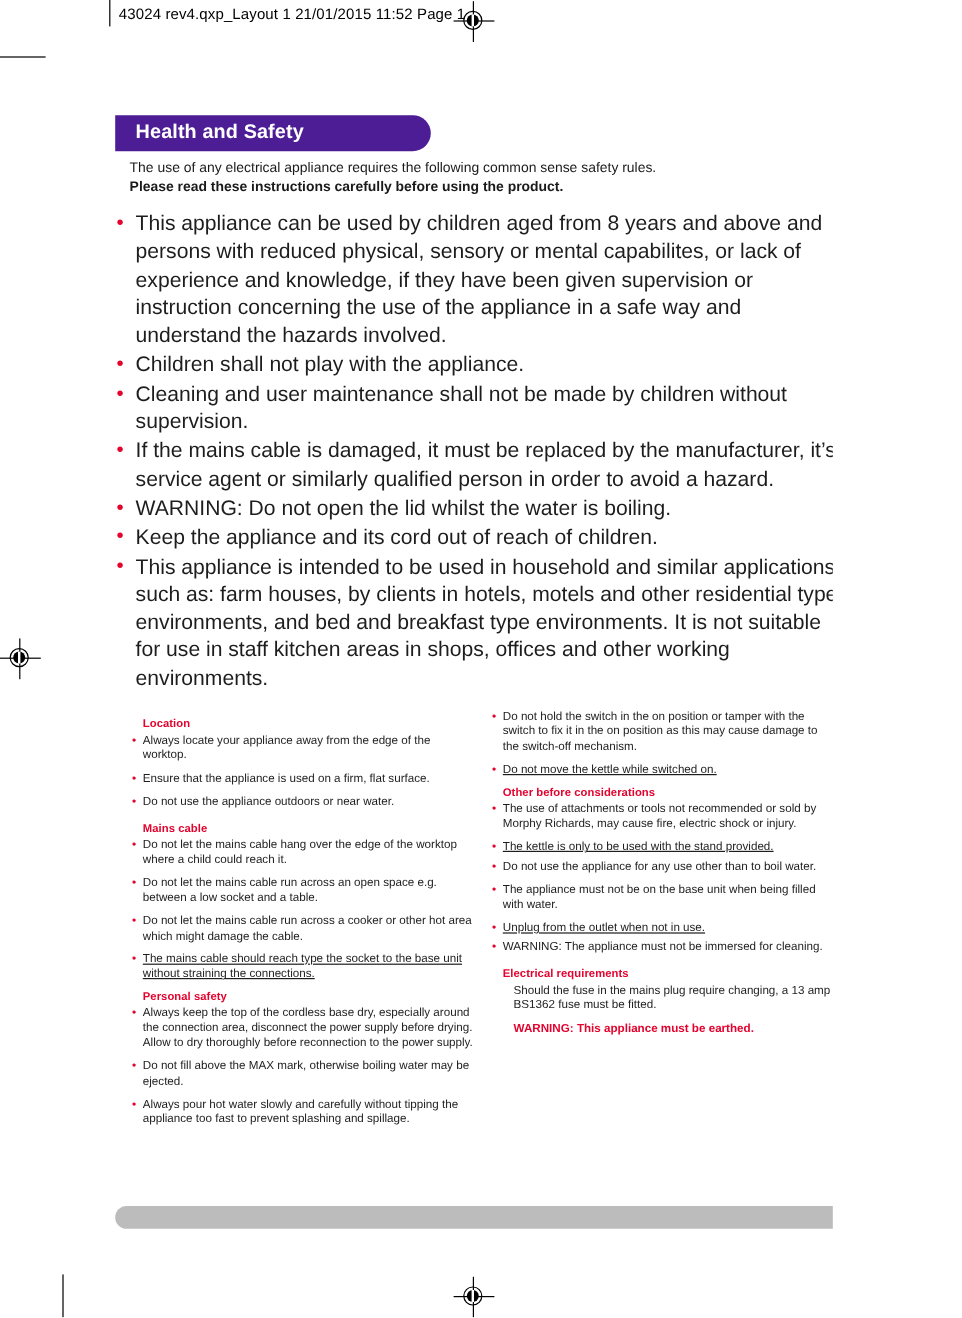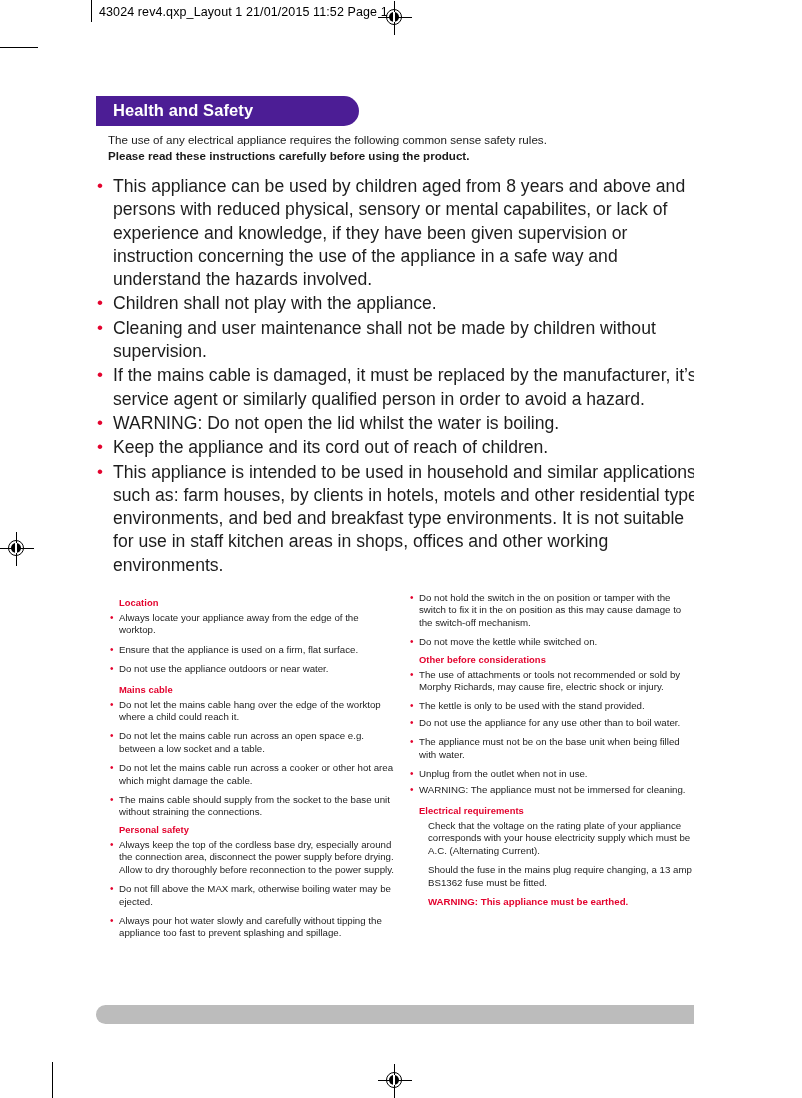--- a/index.html
+++ b/index.html
@@ -168,21 +168,21 @@
     left: 0;
     top: 0;
     color: #e3032e;
     font-size: 10px;
     line-height: 12.4px;
   }
   .sm-item.indent {
     padding-left: 9px;
     margin-left: 9px;
   }
-  .sm-item.tight { margin-bottom: 4px; }
+  .sm-item.tight { margin-bottom: 4px; text-decoration: underline; }
   .sm-item.warn-red {
     color: #e3032e;
     font-weight: bold;
   }
 
   
   #footer {
     position: absolute;
     left: 96px;
     top: 1005px;
@@ -279,42 +279,41 @@
     <div class="col left">
       <div class="sub-head">Location</div>
       <div class="sm-item bulleted">Always locate your appliance away from the edge of the worktop.</div>
       <div class="sm-item bulleted">Ensure that the appliance is used on a firm, flat surface.</div>
       <div class="sm-item bulleted">Do not use the appliance outdoors or near water.</div>
 
       <div class="sub-head">Mains cable</div>
       <div class="sm-item bulleted">Do not let the mains cable hang over the edge of the worktop where a child could reach it.</div>
       <div class="sm-item bulleted">Do not let the mains cable run across an open space e.g. between a low socket and a table.</div>
       <div class="sm-item bulleted">Do not let the mains cable run across a cooker or other hot area which might damage the cable.</div>
-      <div class="sm-item bulleted tight">The mains cable should supply from the socket to the base unit without straining the connections.</div>
+      <div class="sm-item bulleted tight">The mains cable should reach type the socket to the base unit without straining the connections.</div>
 
       <div class="sub-head">Personal safety</div>
       <div class="sm-item bulleted">Always keep the top of the cordless base dry, especially around the connection area, disconnect the power supply before drying. Allow to dry thoroughly before reconnection to the power supply.</div>
       <div class="sm-item bulleted">Do not fill above the MAX mark, otherwise boiling water may be ejected.</div>
       <div class="sm-item bulleted">Always pour hot water slowly and carefully without tipping the appliance too fast to prevent splashing and spillage.</div>
     </div>
 
     <div class="col right">
       <div class="sm-item bulleted">Do not hold the switch in the on position or tamper with the switch to fix it in the on position as this may cause damage to the switch-off mechanism.</div>
       <div class="sm-item bulleted tight">Do not move the kettle while switched on.</div>
 
       <div class="sub-head">Other before considerations</div>
       <div class="sm-item bulleted">The use of attachments or tools not recommended or sold by Morphy Richards, may cause fire, electric shock or injury.</div>
       <div class="sm-item bulleted tight">The kettle is only to be used with the stand provided.</div>
       <div class="sm-item bulleted">Do not use the appliance for any use other than to boil water.</div>
       <div class="sm-item bulleted">The appliance must not be on the base unit when being filled with water.</div>
       <div class="sm-item bulleted tight">Unplug from the outlet when not in use.</div>
       <div class="sm-item bulleted">WARNING: The appliance must not be immersed for cleaning.</div>
 
       <div class="sub-head">Electrical requirements</div>
-      <div class="sm-item indent">Check that the voltage on the rating plate of your appliance corresponds with your house electricity supply which must be A.C. (Alternating Current).</div>
       <div class="sm-item indent">Should the fuse in the mains plug require changing, a 13 amp BS1362 fuse must be fitted.</div>
       <div class="sm-item indent warn-red">WARNING: This appliance must be earthed.</div>
     </div>
   </div>
 
   <div id="footer">
     <div class="bar"></div>
     <div class="pagebox">
       <div class="pagenum">5</div>
     </div>

